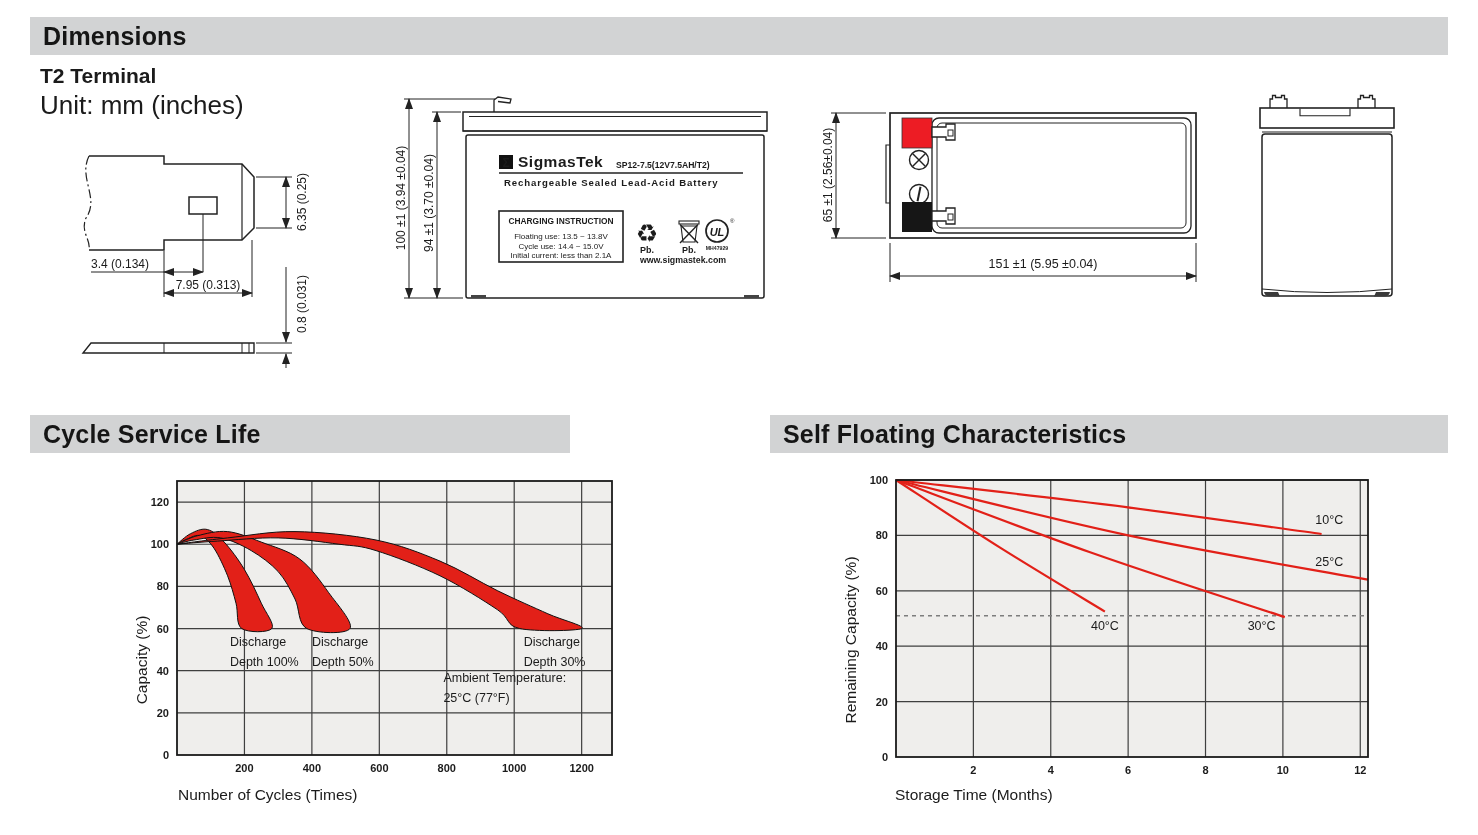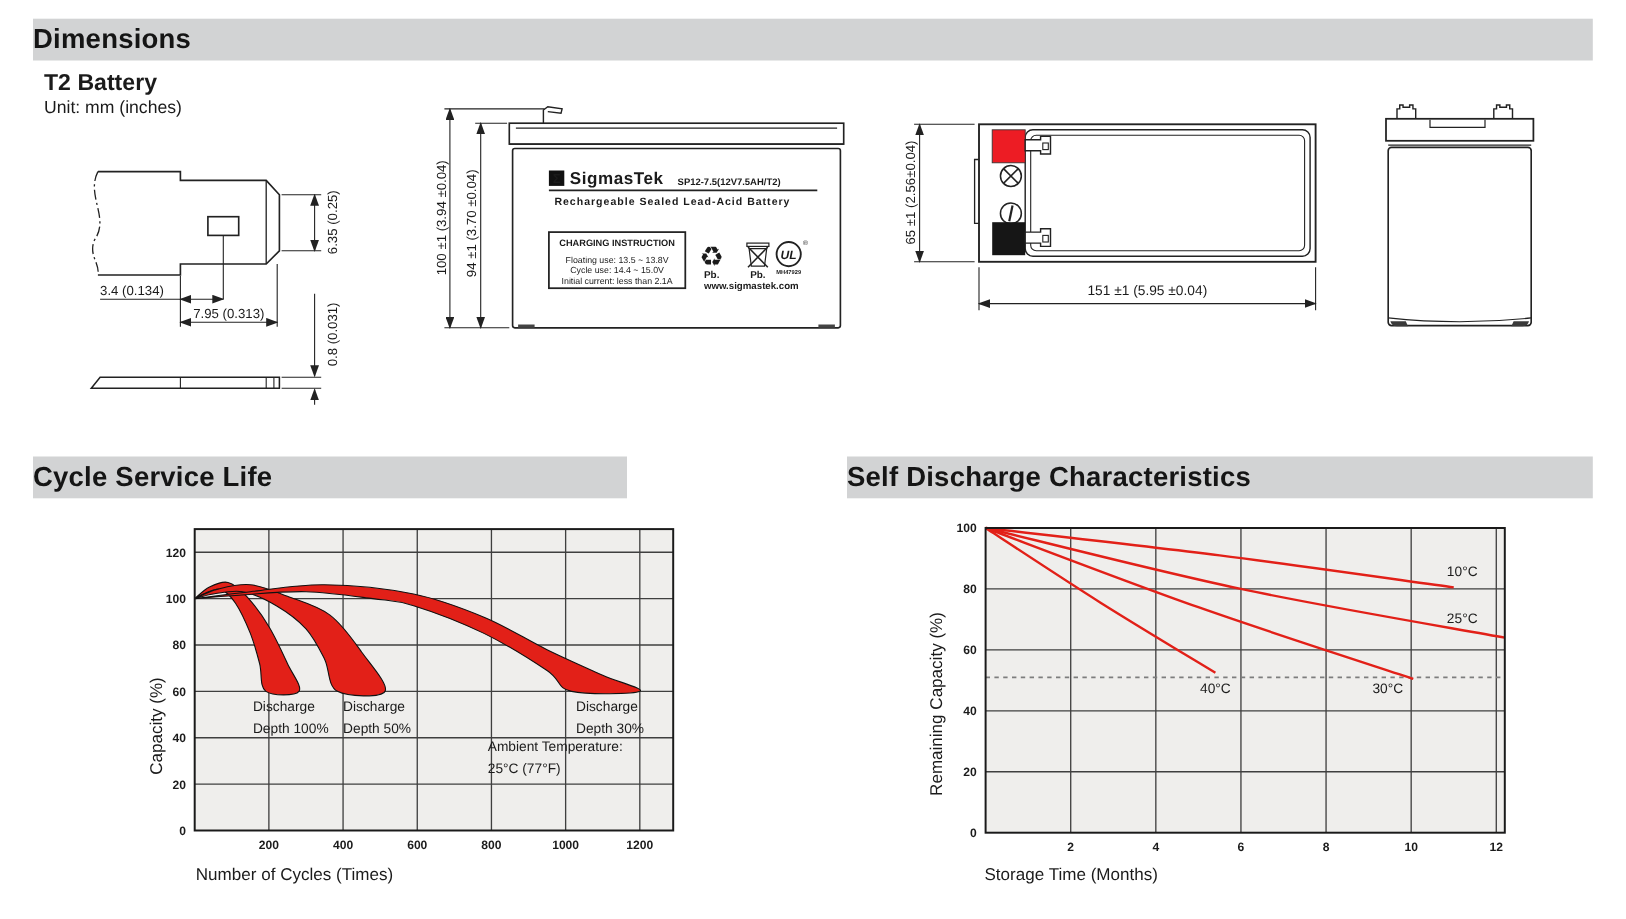--- a/index.html
+++ b/index.html
@@ -1,34 +1,34 @@
 <!DOCTYPE html>
 <html><head>
 <meta charset="utf-8">
 <style>
   html,body{margin:0;padding:0;background:#fff;}
   body{width:1478px;height:835px;position:relative;overflow:hidden;
        font-family:"Liberation Sans",sans-serif;color:#1b1b1b;}
   .abs{position:absolute;}
   .section-bar{background:#d2d3d4;height:38px;line-height:38px;
-               font-size:25px;font-weight:bold;
+               font-size:25px;font-weight:bold;padding-left:13px;
                letter-spacing:.2px;color:#151515;box-sizing:border-box;}
   .sub-head{font-size:21px;font-weight:bold;}
-  .sub-unit{font-size:16px;}
+  .sub-unit{font-size:26px;}
   svg text{font-family:"Liberation Sans",sans-serif;fill:#1b1b1b;}
   .dim{font-size:12px;}
   .dim13{font-size:12.5px;}
   svg .ln{stroke:#222;fill:none;}
 </style>
 </head>
 <body>
 
 <div class="abs section-bar" style="left:30px;top:17px;width:1418px;">Dimensions</div>
 
-<div class="abs sub-head" style="left:40px;top:64px;">T2 Battery</div>
+<div class="abs sub-head" style="left:40px;top:64px;">T2 Terminal</div>
 <div class="abs sub-unit" style="left:40px;top:90px;">Unit: mm (inches)</div>
 
 <svg class="abs" style="left:58px;top:140px;" width="330" height="235" viewBox="0 0 330 235">
   <defs>
     <marker id="ah1" markerWidth="11" markerHeight="8" refX="10" refY="4" orient="auto-start-reverse" markerUnits="userSpaceOnUse">
       <path d="M0,0 L11,4 L0,8 Z" fill="#222"></path>
     </marker>
   </defs>
   <path class="ln" stroke-width="1.5" d="M31,16 H106 V24 H184 L196,37 V88 L184,100 H106 V110 H31"></path>
   <path class="ln" stroke-width="1.2" stroke-dasharray="9,3,2,3" d="M31,16 C20,38 42,58 28,78 C22,92 33,99 31,110"></path>
@@ -160,21 +160,21 @@
   <rect x="12" y="23" width="134" height="20" fill="#fff" stroke="#222" stroke-width="1.6"></rect>
   <path d="M52,23.8 v7 h50 v-7" fill="none" stroke="#222" stroke-width="1.1"></path>
   <line x1="14" y1="47" x2="144" y2="47" stroke="#222" stroke-width="1.1"></line>
   <rect x="14" y="49" width="130" height="162" rx="3" fill="#fff" stroke="#222" stroke-width="1.5"></rect>
   <path d="M14,204 q65,7 130,0" fill="none" stroke="#222" stroke-width="1"></path>
   <path d="M16,207 q1,4.5 6,4.5 h10 l-2,-4.5 z" fill="#3a3a3a"></path>
   <path d="M142,207 q-1,4.5 -6,4.5 h-10 l2,-4.5 z" fill="#3a3a3a"></path>
 </svg>
 
 <div class="abs section-bar" style="left:30px;top:415px;width:540px;">Cycle Service Life</div>
-<div class="abs section-bar" style="left:770px;top:415px;width:678px;">Self Discharge Characteristics</div>
+<div class="abs section-bar" style="left:770px;top:415px;width:678px;">Self Floating Characteristics</div>
 
 <svg id="chart1" class="abs" style="left:100px;top:462px;" width="580" height="373" viewBox="0 0 580 373">
     <rect x="77" y="19" width="435" height="274" fill="#efeeec"></rect>
     <line x1="144.4418604651163" y1="19" x2="144.4418604651163" y2="293" stroke="#3f3f3f" stroke-width="1.2"></line>
     <line x1="211.88372093023256" y1="19" x2="211.88372093023256" y2="293" stroke="#3f3f3f" stroke-width="1.2"></line>
     <line x1="279.3255813953489" y1="19" x2="279.3255813953489" y2="293" stroke="#3f3f3f" stroke-width="1.2"></line>
     <line x1="346.7674418604651" y1="19" x2="346.7674418604651" y2="293" stroke="#3f3f3f" stroke-width="1.2"></line>
     <line x1="414.2093023255814" y1="19" x2="414.2093023255814" y2="293" stroke="#3f3f3f" stroke-width="1.2"></line>
     <line x1="481.6511627906977" y1="19" x2="481.6511627906977" y2="293" stroke="#3f3f3f" stroke-width="1.2"></line>
     <line x1="77" y1="250.84615384615384" x2="512" y2="250.84615384615384" stroke="#3f3f3f" stroke-width="1.2"></line>

